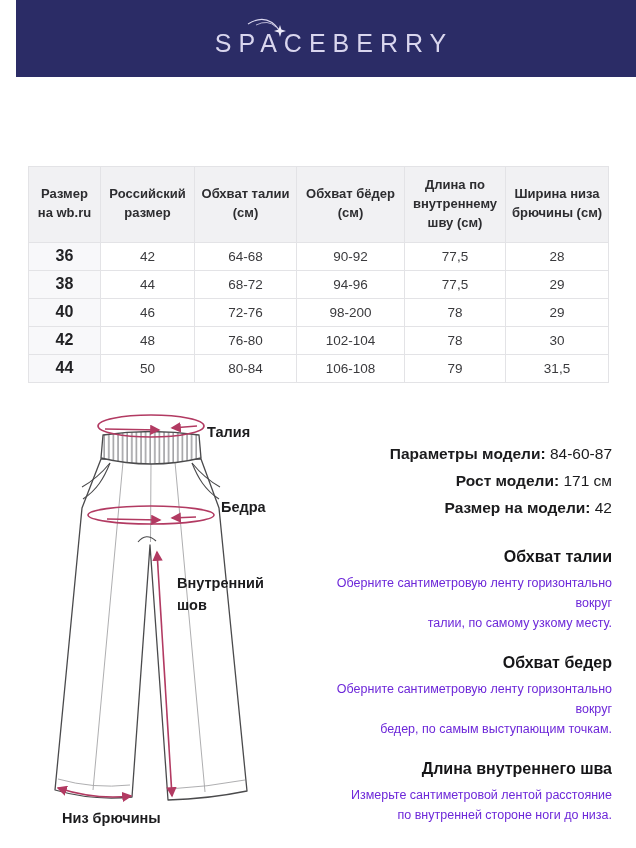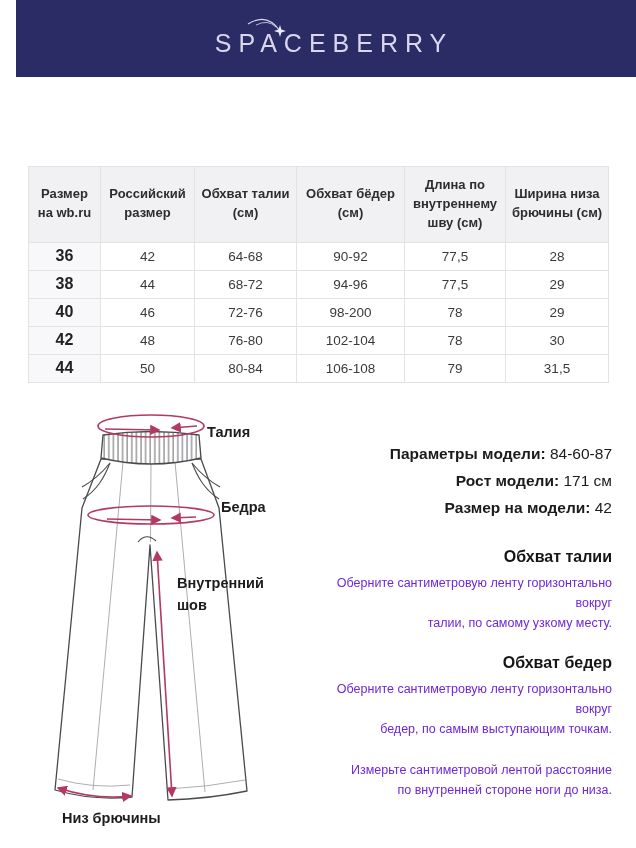--- a/index.html
+++ b/index.html
@@ -212,19 +212,20 @@
         <h3>Обхват талии</h3>
         <p>Оберните сантиметровую ленту горизонтально вокруг
 талии, по самому узкому месту.</p>
       </div>
       <div class="instr-block">
         <h3>Обхват бедер</h3>
         <p>Оберните сантиметровую ленту горизонтально вокруг
 бедер, по самым выступающим точкам.</p>
       </div>
       <div class="instr-block">
+        <h3>Длина внутреннего шва</h3>
         <p>Измерьте сантиметровой лентой расстояние
 по внутренней стороне ноги до низа.</p>
       </div>
     </div>
   </div>
 
 </div>
 
 </body></html>

